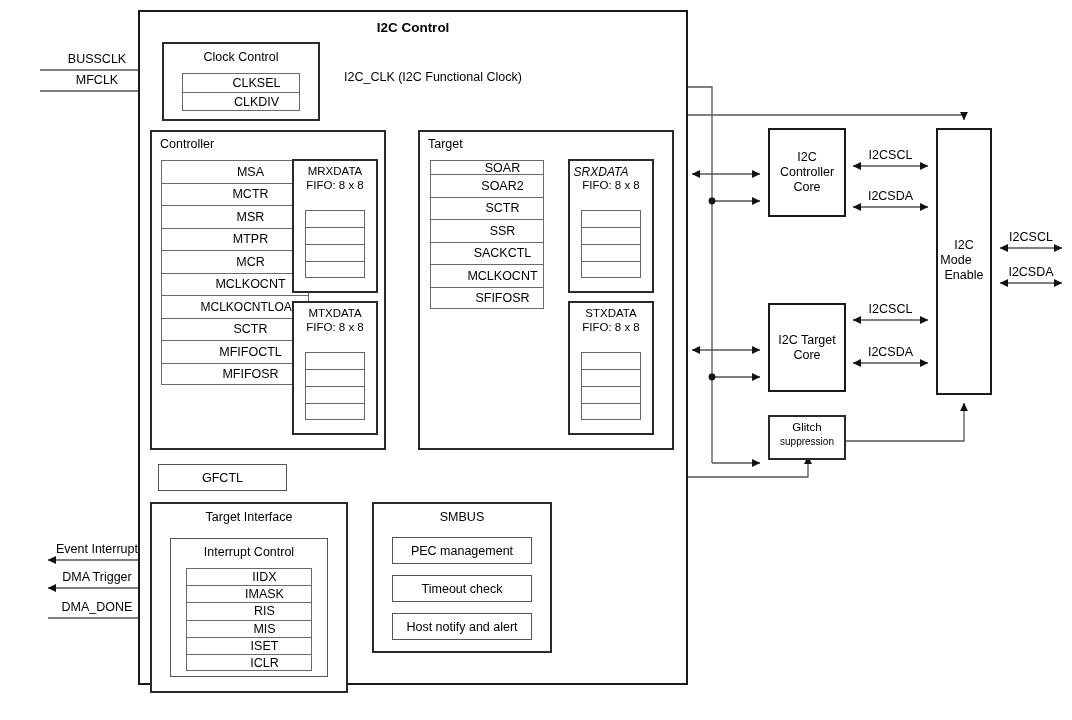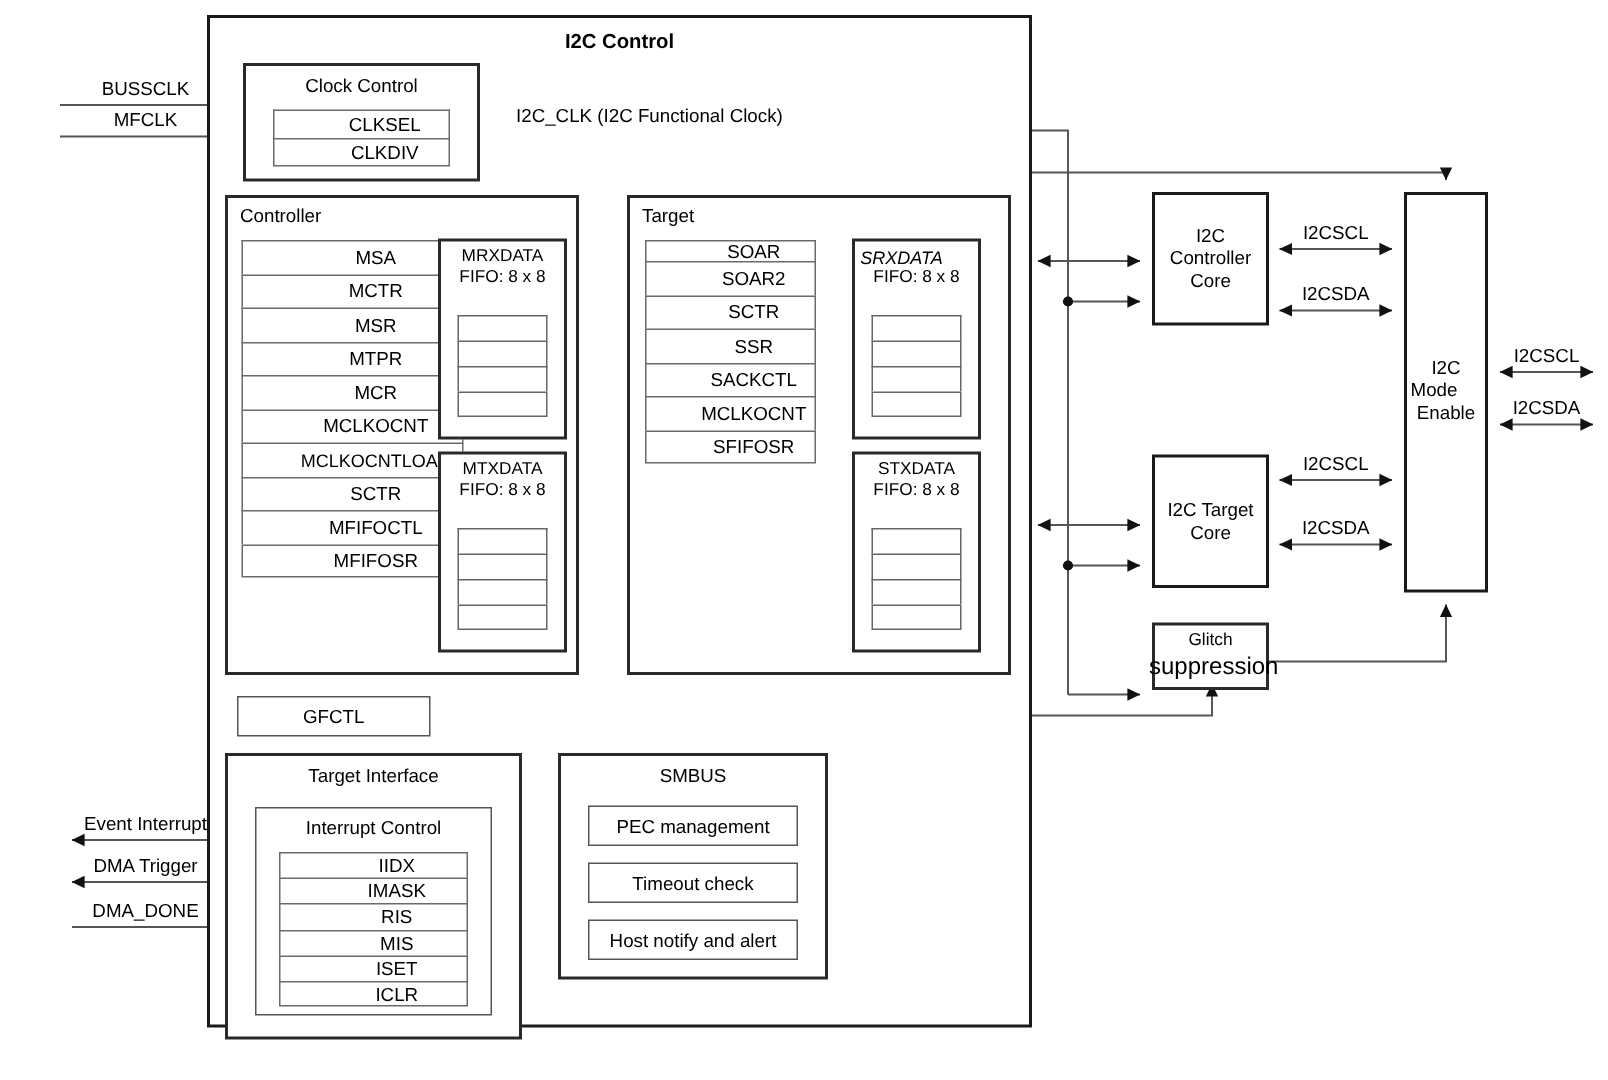--- a/index.html
+++ b/index.html
@@ -180,21 +180,21 @@
   <div class="lbl lbl-c" style="left:768px;top:150px;width:78px;">I2C</div>
   <div class="lbl lbl-c" style="left:768px;top:165px;width:78px;">Controller</div>
   <div class="lbl lbl-c" style="left:768px;top:180px;width:78px;">Core</div>
 
   <div class="bx b-heavy" style="left:768px;top:303px;width:78px;height:89px;"></div>
   <div class="lbl lbl-c" style="left:764px;top:333px;width:86px;">I2C Target</div>
   <div class="lbl lbl-c" style="left:768px;top:348px;width:78px;">Core</div>
 
   <div class="bx b-med" style="left:768px;top:415px;width:78px;height:45px;"></div>
   <div class="lbl lbl-c" style="left:766px;top:421px;width:82px;font-size:11.5px;">Glitch</div>
-  <div class="lbl lbl-c" style="left:766px;top:436px;width:82px;font-size:16px;">suppression</div>
+  <div class="lbl lbl-c" style="left:766px;top:436px;width:82px;font-size:10px;">suppression</div>
 
   <div class="bx b-heavy" style="left:936px;top:128px;width:56px;height:267px;"></div>
   <div class="lbl lbl-c" style="left:936px;top:238px;width:56px;">I2C</div>
   <div class="lbl lbl-c" style="left:936px;top:253px;width:40px;">Mode</div>
   <div class="lbl lbl-c" style="left:936px;top:268px;width:56px;">Enable</div>
 
   <div class="sig lbl-c" style="left:40px;top:52px;width:114px;">BUSSCLK</div>
   <div class="sig lbl-c" style="left:40px;top:73px;width:114px;">MFCLK</div>
 
   <div class="sig lbl-c" style="left:24px;top:542px;width:146px;">Event Interrupt</div>

